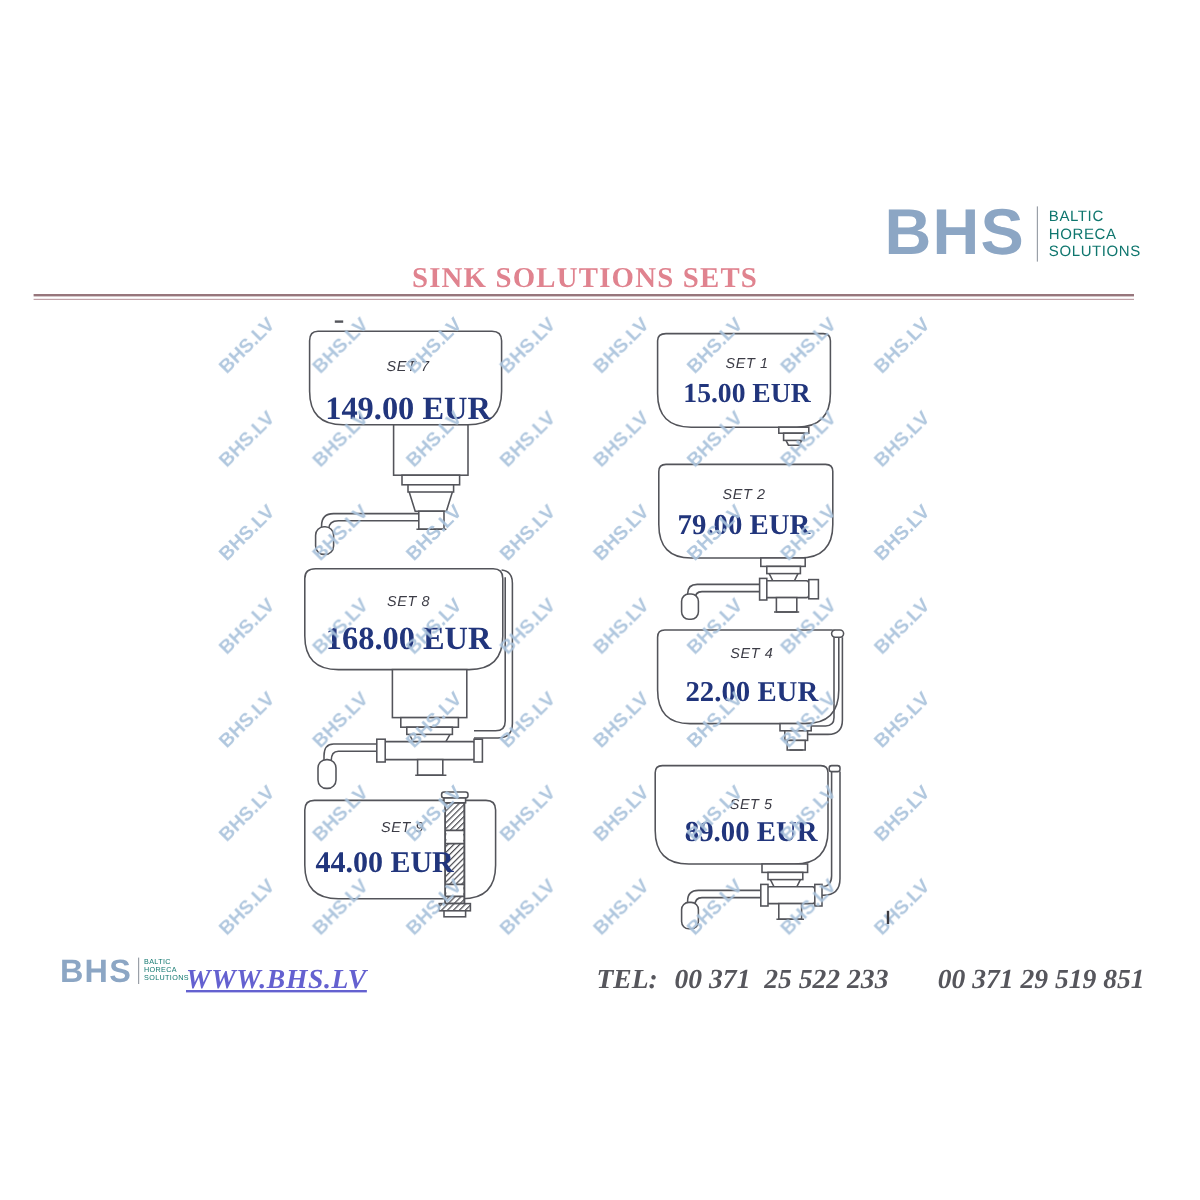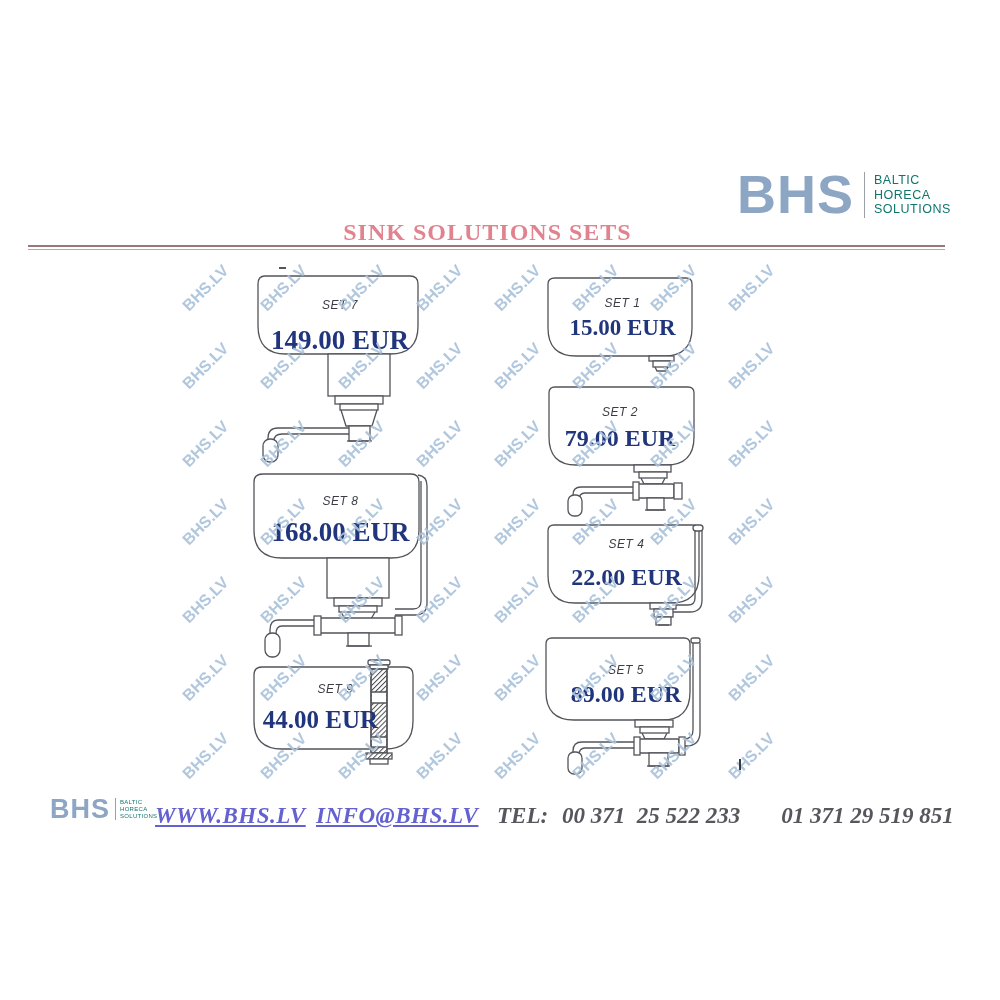--- a/index.html
+++ b/index.html
@@ -279,19 +279,18 @@
     <div class="brand-name">BHS</div>
     <div class="brand-divider"></div>
     <div class="brand-tagline">
       <div>BALTIC</div>
       <div>HORECA</div>
       <div>SOLUTIONS</div>
     </div>
   </div>
 
   <span class="footer-link link-www">WWW.BHS.LV</span>
-  <span class="footer-link link-info">INFO@BHS.LV</span>
 
   <div class="tel">
-    <span class="gap1">TEL:</span><span class="gap2">00 371  25 522 233</span><span>01 371 29 519 851</span>
+    <span class="gap1">TEL:</span><span class="gap2">00 371  25 522 233</span><span>00 371 29 519 851</span>
   </div>
 
 </div>
 
 </body></html>

